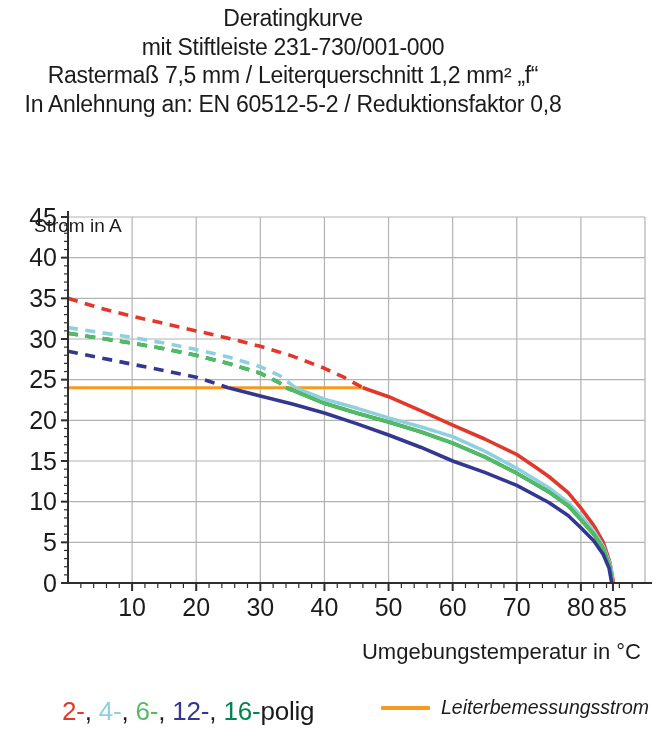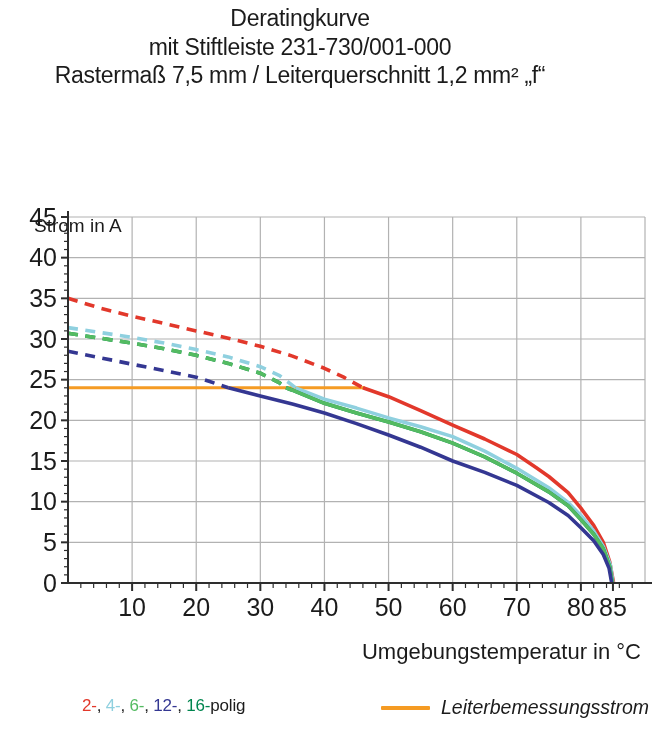--- a/index.html
+++ b/index.html
@@ -6,45 +6,46 @@
   body{
     width:670px;height:752px;
     font-family:"Liberation Sans",sans-serif;
     color:#1b1b1b;
     -webkit-font-smoothing:antialiased;
   }
   .stage{position:relative;width:670px;height:752px;background:#fff;overflow:hidden;}
   .titles{
     position:absolute;top:4px;left:0;width:586px;
     text-align:center;font-size:23px;line-height:28.6px;
-    letter-spacing:-0.3px;white-space:nowrap;margin-left:7px;
+    letter-spacing:-0.3px;white-space:nowrap;
   }
   .axis-title-y{position:absolute;left:34px;top:176px;font-size:19px;margin-top:39px;}
   .axis-title-x{position:absolute;right:29px;top:639px;font-size:22px;}
   .chart-svg{position:absolute;left:0;top:0;}
   .legend-poles{
-    position:absolute;left:62px;top:696px;font-size:17px;
-    letter-spacing:-0.2px;white-space:nowrap;margin-left:20px;
+    position:absolute;left:62px;top:696px;font-size:26px;
+    letter-spacing:-0.2px;white-space:nowrap;
   }
   .legend-rating{
     position:absolute;left:381px;top:696px;font-size:19.5px;
     display:flex;align-items:center;gap:11px;white-space:nowrap;font-style:italic;
   }
   .rating-swatch{display:inline-block;width:49px;height:4px;border-radius:1px;}
   .svg-text{font-family:"Liberation Sans",sans-serif;}
 </style>
 </head>
 <body>
 
 <div class="stage">
 
   <div class="titles">
     <div>Deratingkurve</div>
     <div>mit Stiftleiste 231-730/001-000</div>
     <div>Rastermaß 7,5 mm / Leiterquerschnitt 1,2 mm² „f“</div>
+    <div>In Anlehnung an: EN 60512-5-2 / Reduktionsfaktor 0,8</div>
   </div>
 
   <div class="axis-title-y">Strom in A</div>
 
   <svg class="chart-svg" id="chart" width="670" height="680" viewBox="0 0 670 680">
       <g>
         <line x1="132.11111111111111" y1="217" x2="132.11111111111111" y2="583" stroke="#b2b2b2" stroke-width="1.2"></line>
         <line x1="196.22222222222223" y1="217" x2="196.22222222222223" y2="583" stroke="#b2b2b2" stroke-width="1.2"></line>
         <line x1="260.33333333333337" y1="217" x2="260.33333333333337" y2="583" stroke="#b2b2b2" stroke-width="1.2"></line>
         <line x1="324.44444444444446" y1="217" x2="324.44444444444446" y2="583" stroke="#b2b2b2" stroke-width="1.2"></line>

